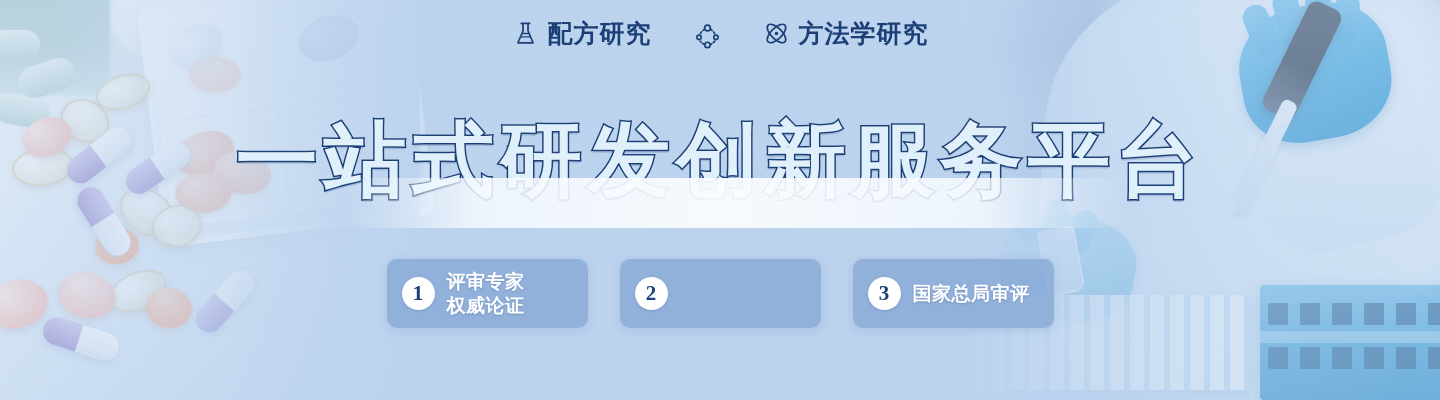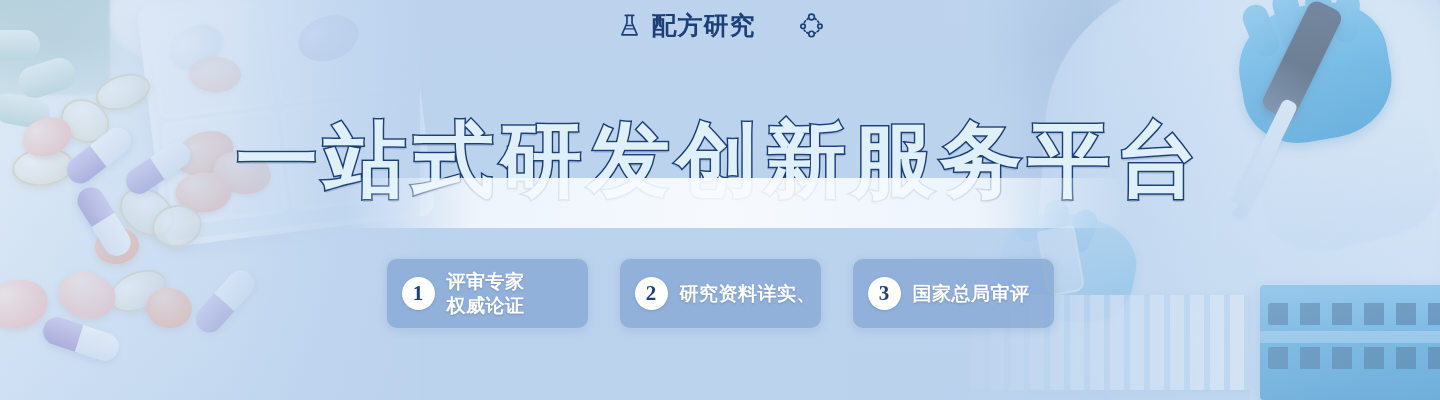--- a/index.html
+++ b/index.html
@@ -153,21 +153,21 @@
      -webkit-background-clip:text;background-clip:text;}
 
   .subbar{position:absolute;left:0;right:0;top:178px;height:50px;
      background:linear-gradient(90deg,
         rgba(244,249,253,0) 24%,
         rgba(246,250,254,.85) 33%,
         rgba(249,252,255,.95) 50%,
         rgba(246,250,254,.85) 68%,
         rgba(244,249,253,0) 78%);}
   .subbar-inner{position:absolute;left:0;right:0;top:0;height:50px;
-     display:flex;align-items:center;justify-content:center;gap:42px;}
+     display:flex;align-items:flex-end;justify-content:center;gap:42px;}
   .sub-item{display:flex;align-items:center;gap:9px;
      font-family:"Liberation Serif","DejaVu Serif",serif;
      font-size:25px;font-weight:700;color:#1d3f78;letter-spacing:1px;}
   .sub-ico{width:27px;height:27px;display:block;flex:0 0 auto;}
 
   .cards{position:absolute;left:0;right:0;top:258px;
      display:flex;justify-content:center;gap:30px;}
   .card{display:flex;align-items:center;gap:12px;
      width:203px;height:71px;box-sizing:border-box;padding:0 0 0 15px;
      background:rgba(131,164,210,.74);border-radius:11px;
@@ -310,36 +310,43 @@
           <circle cx="26" cy="17" r="2.6" fill="none" stroke="#1d3f78" stroke-width="2"></circle>
           <circle cx="6" cy="17" r="2.6" fill="none" stroke="#1d3f78" stroke-width="2"></circle>
           <circle cx="16" cy="26" r="3.2" fill="none" stroke="#1d3f78" stroke-width="2"></circle>
           <path d="M7.5 12.5 A13 13 0 0 1 12.5 7.5" fill="none" stroke="#1d3f78" stroke-width="2" stroke-linecap="round" stroke-dasharray="2.5 2.5"></path>
           <path d="M19.5 7.5 A13 13 0 0 1 24.5 12.5" fill="none" stroke="#1d3f78" stroke-width="2" stroke-linecap="round" stroke-dasharray="2.5 2.5"></path>
           <path d="M24.5 21.5 A13 13 0 0 1 19.5 25.5" fill="none" stroke="#1d3f78" stroke-width="2" stroke-linecap="round" stroke-dasharray="2.5 2.5"></path>
           <path d="M12.5 25.5 A13 13 0 0 1 7.5 21.5" fill="none" stroke="#1d3f78" stroke-width="2" stroke-linecap="round" stroke-dasharray="2.5 2.5"></path>
         </svg>
       </div>
 
+      <div class="sub-item">
+        <svg class="sub-ico" viewBox="0 0 32 32">
+          <ellipse cx="16" cy="16" rx="14" ry="6.5" fill="none" stroke="#1d3f78" stroke-width="2" transform="rotate(45 16 16)"></ellipse>
+          <ellipse cx="16" cy="16" rx="14" ry="6.5" fill="none" stroke="#1d3f78" stroke-width="2" transform="rotate(-45 16 16)"></ellipse>
+          <circle cx="16" cy="16" r="2.1" fill="#1d3f78"></circle>
+        </svg>
+        <span>方法学研究</span>
+      </div>
     </div>
 
     <div class="cards">
 
       <div class="card">
         <div class="num">1</div>
         <div class="card-text">
           <div>评审专家</div>
           <div>权威论证</div>
         </div>
       </div>
 
       <div class="card">
         <div class="num">2</div>
         <div class="card-text">
-          <div>研究资料详实、</div>
         </div>
       </div>
 
       <div class="card">
         <div class="num">3</div>
         <div class="card-text">
           <div>国家总局审评</div>
         </div>
       </div>
     </div>

